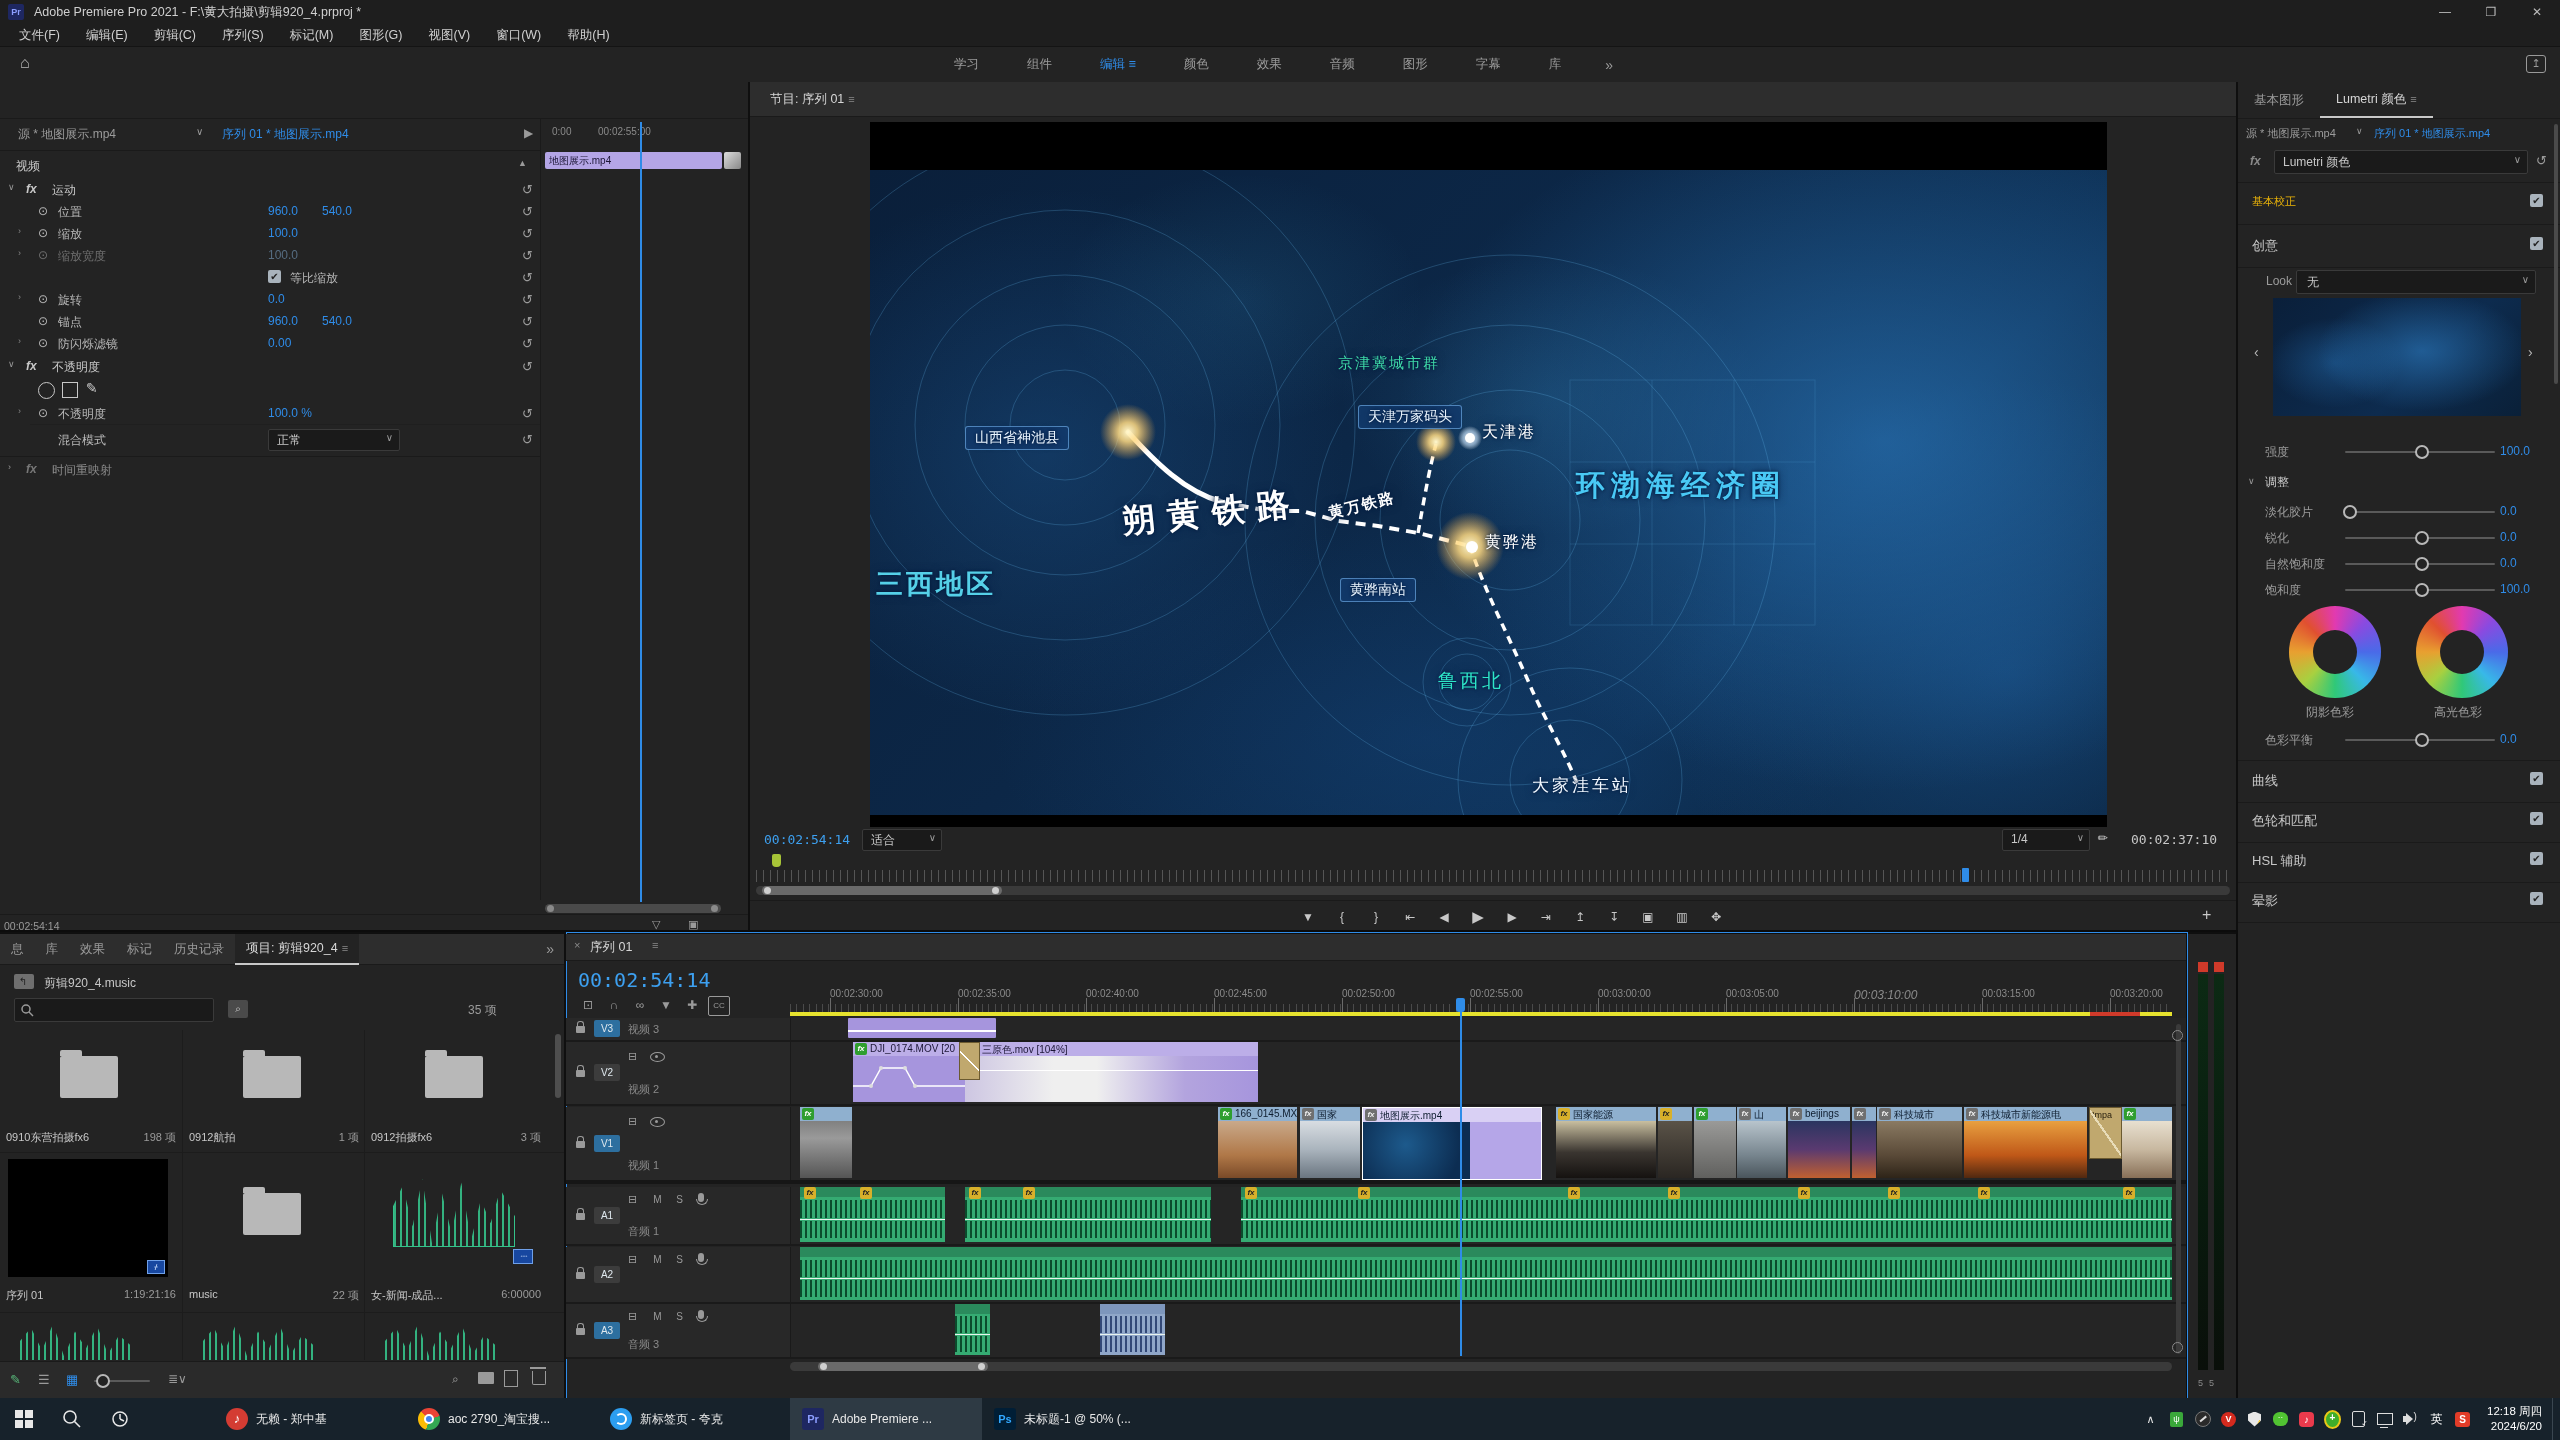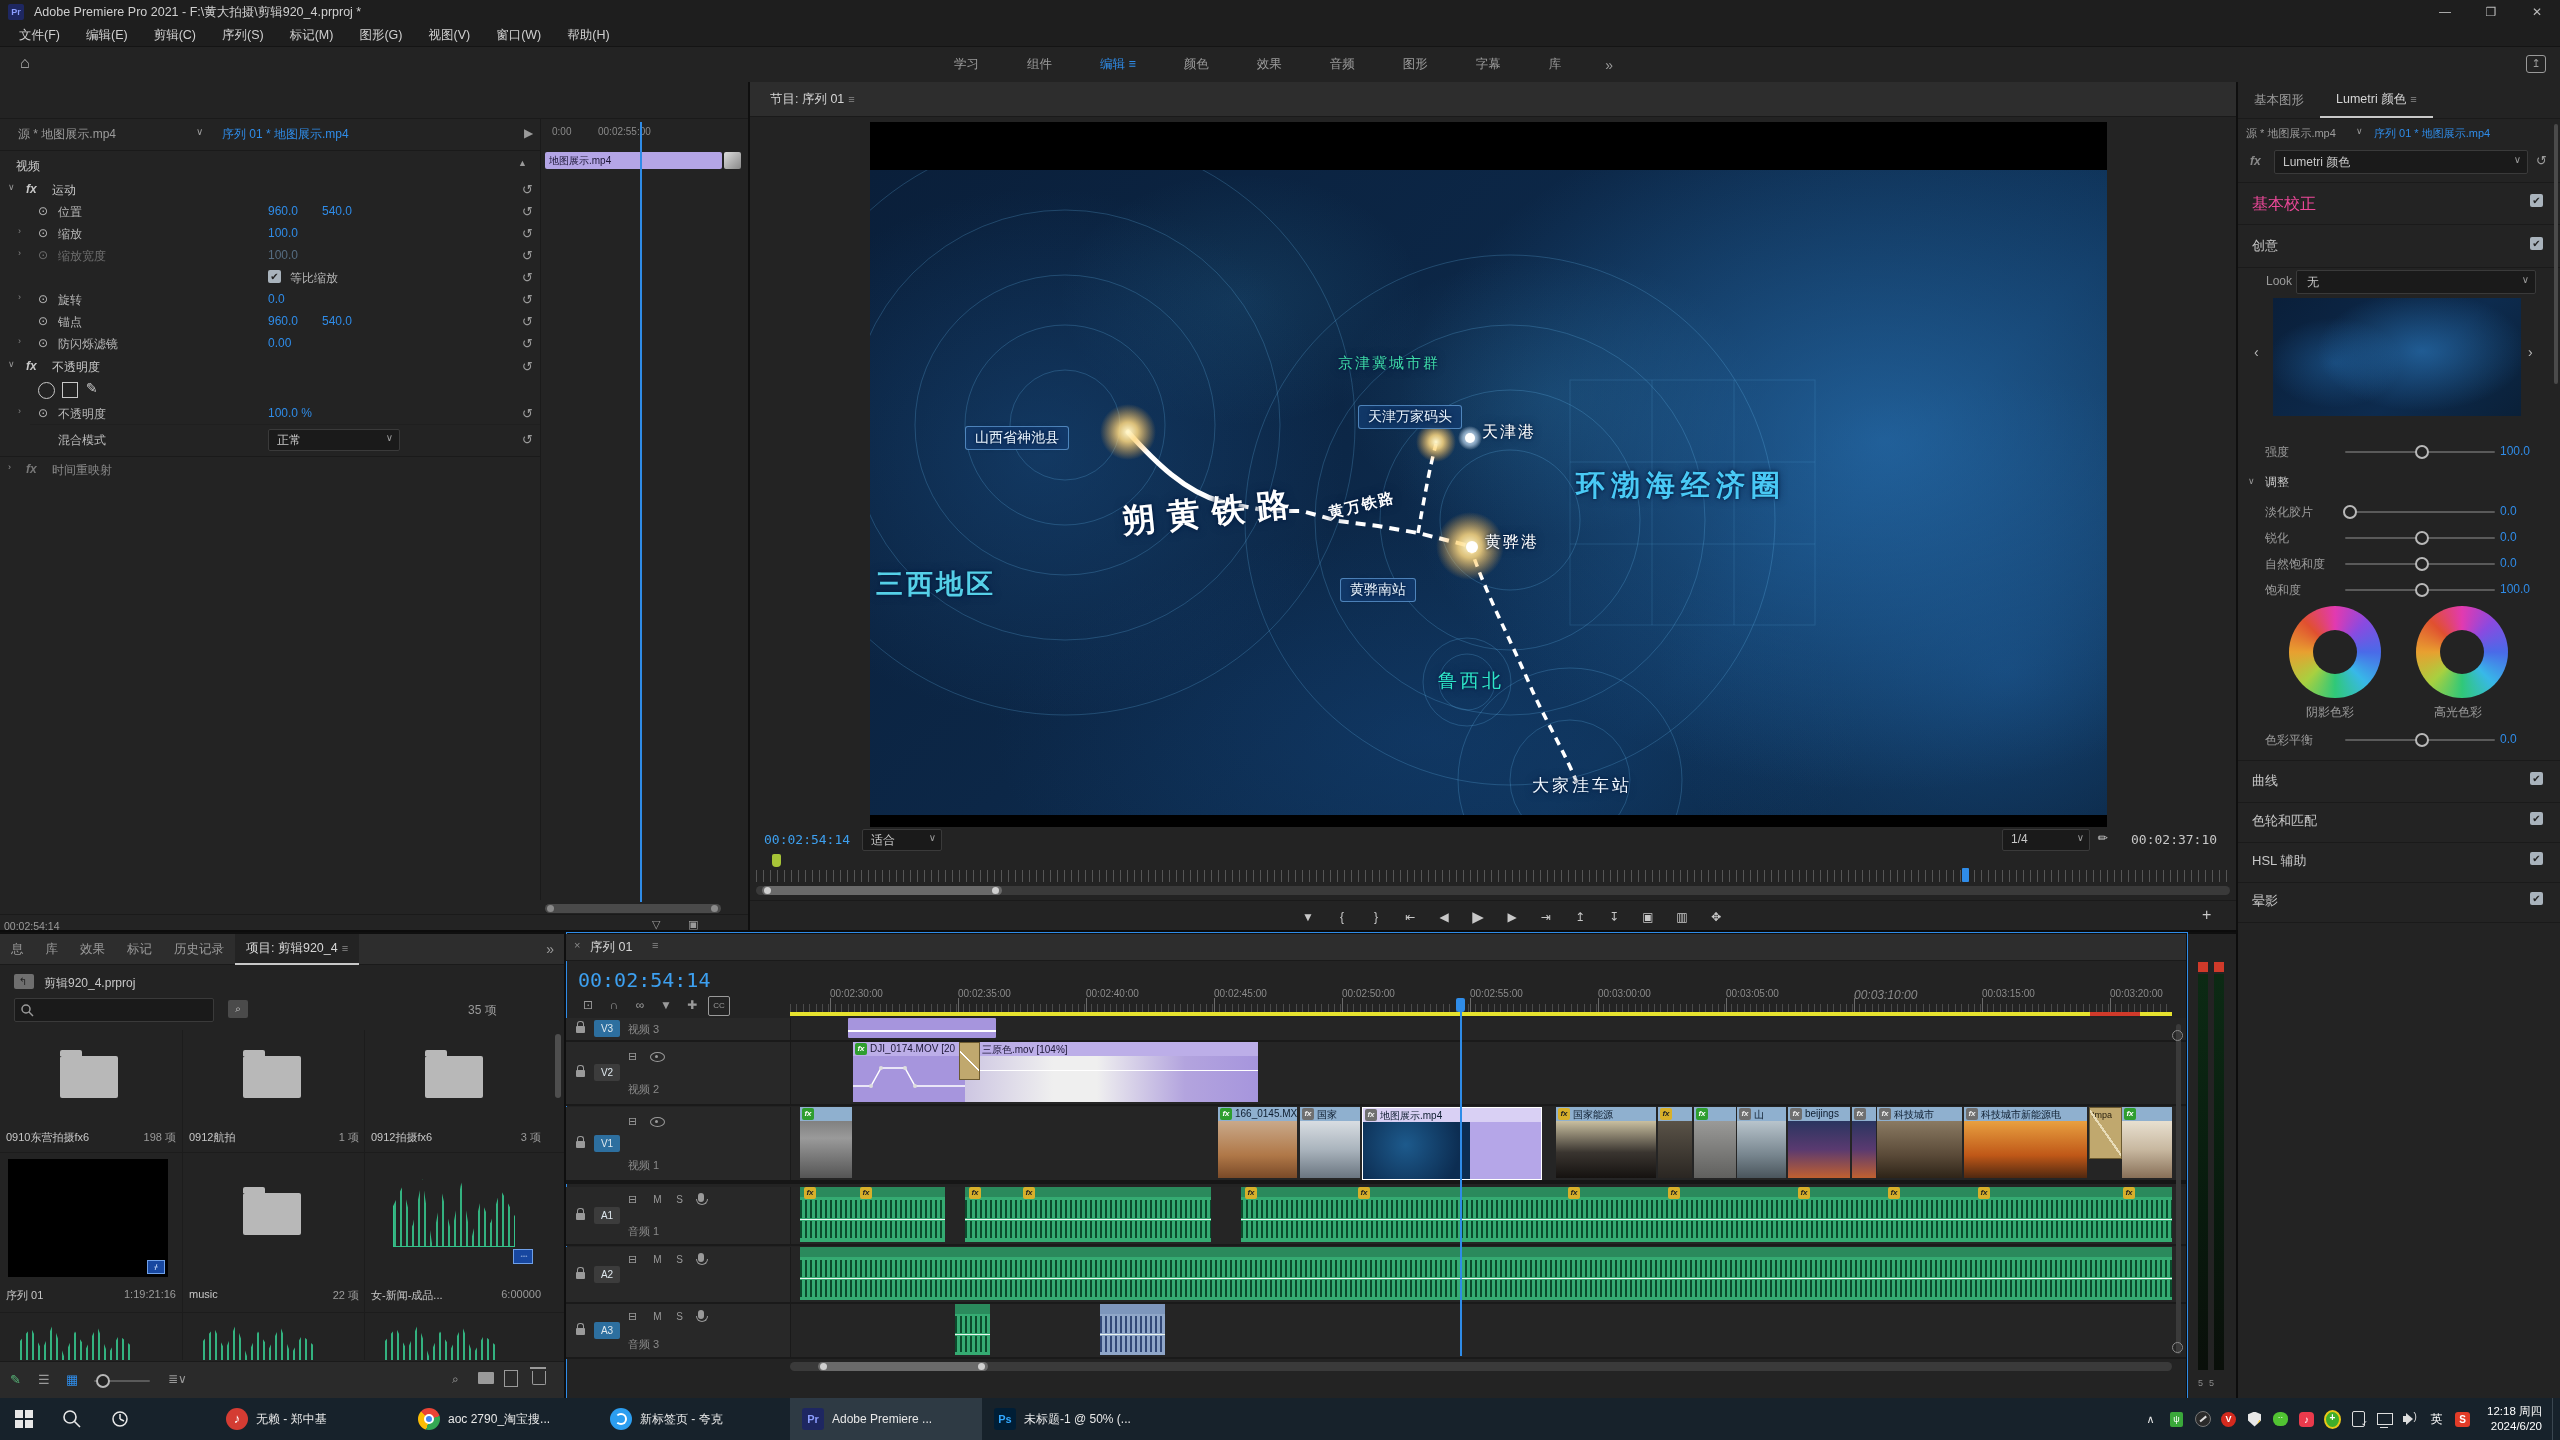--- a/index.html
+++ b/index.html
@@ -287,21 +287,21 @@
       <div style="position: absolute; left: 8px; top: 44px; color: rgb(155, 155, 155); font-size: 11px;">源 * 地图展示.mp4</div>
       <div style="position: absolute; left: 118px; top: 44px; color: rgb(155, 155, 155); font-size: 9px;">∨</div>
       <div style="position: absolute; left: 136px; top: 44px; color: rgb(47, 140, 232); font-size: 11px;">序列 01 * 地图展示.mp4</div>
       <div style="position: absolute; left: 12px; top: 72px; color: rgb(138, 138, 138); font-style: italic; font-weight: bold;">fx</div>
       <div style="position: absolute; left: 36px; top: 68px; width: 252px; height: 22px; background: rgb(26, 26, 26); border: 1px solid rgb(58, 58, 58); border-radius: 2px;">
         <div style="position: absolute; left: 8px; top: 3px; color: rgb(200, 200, 200);">Lumetri 颜色</div>
         <div style="position: absolute; right: 6px; top: 3px; color: rgb(154, 154, 154); font-size: 10px;">∨</div>
       </div>
       <div class="rst" style="position: absolute; left: 298px; top: 71px;">↺</div>
       <div style="position: absolute; left: 0px; top: 100px; right: 0px; height: 1px; background: rgb(26, 26, 26);"></div>
-      <div style="position: absolute; left: 14px; top: 112px; color: #ec4899; font-size: 16px;">基本校正</div>
+      <div style="position: absolute; left: 14px; top: 112px; color: #eab308; font-size: 11px;">基本校正</div>
       <div class="chk" style="position: absolute; left: 292px; top: 112px;">✔</div>
       <div style="position: absolute; left: 0px; top: 142px; right: 0px; height: 1px; background: rgb(26, 26, 26);"></div>
       <div style="position: absolute; left: 14px; top: 155px; color: rgb(200, 200, 200); font-size: 13px;">创意</div>
       <div class="chk" style="position: absolute; left: 292px; top: 155px;">✔</div>
       <div style="position: absolute; left: 0px; top: 185px; right: 0px; height: 1px; background: rgb(26, 26, 26);"></div>
       <div style="position: absolute; left: 28px; top: 192px; color: rgb(155, 155, 155);">Look</div>
       <div style="position: absolute; left: 58px; top: 188px; width: 238px; height: 22px; background: rgb(26, 26, 26); border: 1px solid rgb(58, 58, 58); border-radius: 2px;">
         <div style="position: absolute; left: 10px; top: 3px; color: rgb(200, 200, 200);">无</div>
         <div style="position: absolute; right: 6px; top: 3px; color: rgb(154, 154, 154); font-size: 10px;">∨</div>
       </div>
@@ -366,21 +366,21 @@
         <div class="ptab" style="height: 30px; line-height: 30px; padding: 0px 11px;">库</div>
         <div class="ptab" style="height: 30px; line-height: 30px; padding: 0px 11px;">效果</div>
         <div class="ptab" style="height: 30px; line-height: 30px; padding: 0px 11px; text-align: center;">标记</div>
         <div class="ptab" style="height: 30px; line-height: 30px; padding: 0px 11px;">历史记录</div>
         <div class="ptab active" style="height: 30px; line-height: 30px; padding: 0px 11px;">项目: 剪辑920_4<span class="menuicon">≡</span></div>
         <div style="margin-left: auto; padding: 0px 10px; color: rgb(155, 155, 155); font-size: 14px;">»</div>
       </div>
       <div style="position: absolute; left: 14px; top: 40px; width: 20px; height: 15px; background: rgb(111, 111, 111); border-radius: 2px;">
         <div style="position: absolute; left: 5px; top: 2px; color: rgb(34, 34, 34); font-size: 10px; line-height: 11px;">↰</div>
       </div>
-      <div style="position: absolute; left: 44px; top: 41px; color: rgb(200, 200, 200); font-size: 12px;">剪辑920_4.prproj</div>
+      <div style="position: absolute; left: 44px; top: 41px; color: rgb(200, 200, 200); font-size: 12px;">剪辑920_4.music</div>
       <div style="position: absolute; left: 14px; top: 64px; width: 198px; height: 22px; background: rgb(26, 26, 26); border: 1px solid rgb(58, 58, 58); border-radius: 2px;">
         <svg width="14" height="14" viewBox="0 0 14 14" style="position: absolute; left: 5px; top: 4px;">
           <circle cx="6" cy="6" r="4" fill="none" stroke="#9a9a9a" stroke-width="1.5"></circle>
           <line x1="9" y1="9" x2="13" y2="13" stroke="#9a9a9a" stroke-width="1.5"></line>
         </svg>
       </div>
       <div style="position: absolute; left: 228px; top: 66px; width: 20px; height: 18px; background: rgb(74, 74, 74); border-radius: 2px; color: rgb(204, 204, 204); font-size: 10px; text-align: center; line-height: 18px;">⌕</div>
       <div style="position: absolute; left: 468px; top: 68px; color: rgb(155, 155, 155);">35 项</div>
       <div style="position: absolute; left: 0px; top: 96px; width: 564px; height: 330px; overflow: hidden;">
         <div style="position: absolute; left: 182px; top: 0px; bottom: 0px; width: 1px; background: rgb(28, 28, 28);"></div>

